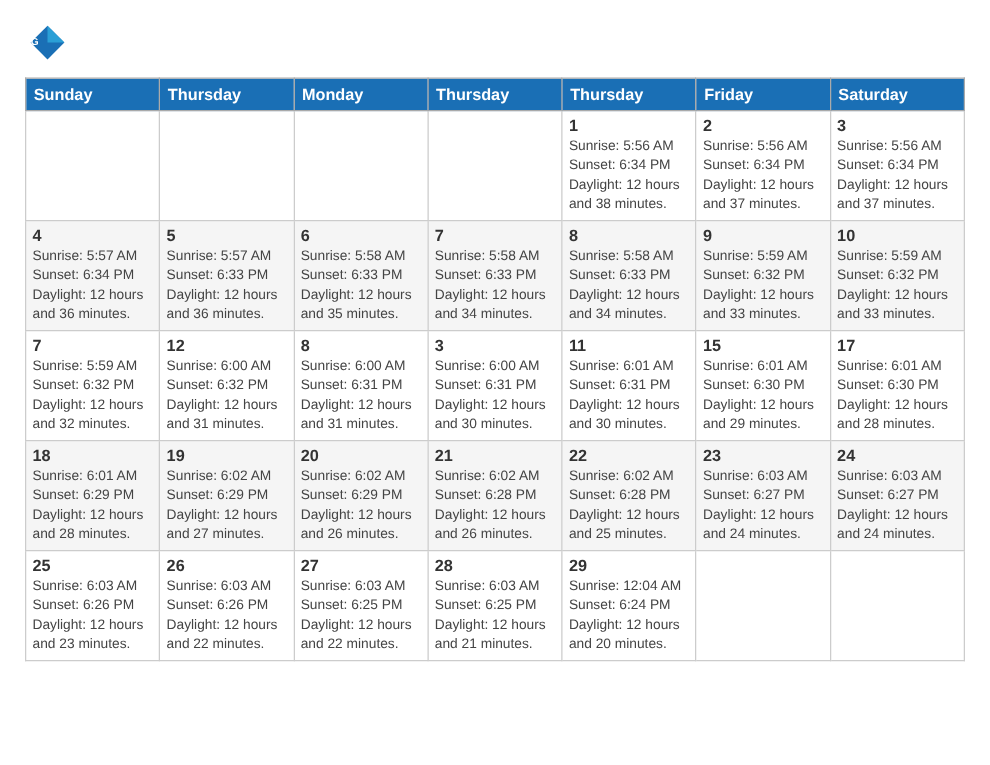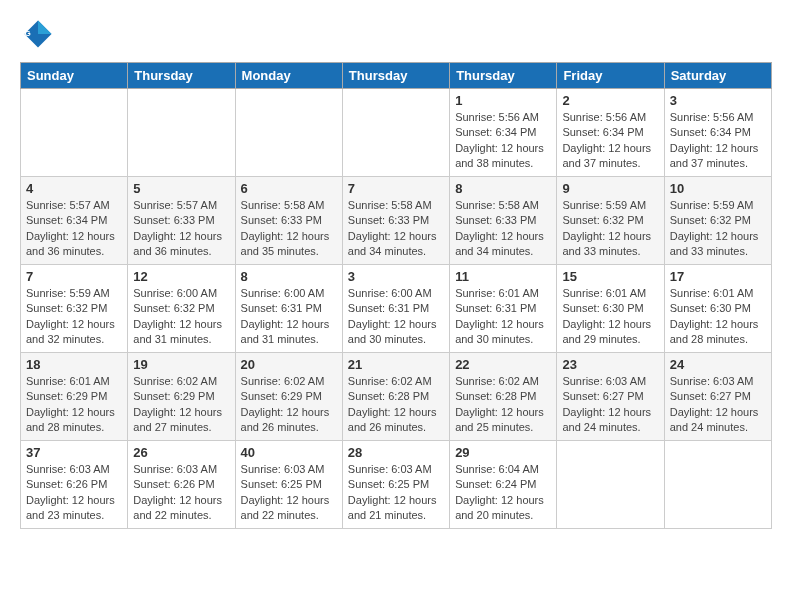--- a/index.html
+++ b/index.html
@@ -305,50 +305,50 @@
           <td>
             <span class="day-num">24</span>
             <div class="day-info" style="white-space: pre-line;">Sunrise: 6:03 AM
 Sunset: 6:27 PM
 Daylight: 12 hours
 and 24 minutes.</div>
           </td>
         </tr>
         <tr>
           <td>
-            <span class="day-num">37</span>
+            <span class="day-num">25</span>
             <div class="day-info" style="white-space: pre-line;">Sunrise: 6:03 AM
 Sunset: 6:26 PM
 Daylight: 12 hours
 and 23 minutes.</div>
           </td>
           <td>
             <span class="day-num">26</span>
             <div class="day-info" style="white-space: pre-line;">Sunrise: 6:03 AM
 Sunset: 6:26 PM
 Daylight: 12 hours
 and 22 minutes.</div>
           </td>
           <td>
-            <span class="day-num">40</span>
+            <span class="day-num">27</span>
             <div class="day-info" style="white-space: pre-line;">Sunrise: 6:03 AM
 Sunset: 6:25 PM
 Daylight: 12 hours
 and 22 minutes.</div>
           </td>
           <td>
             <span class="day-num">28</span>
             <div class="day-info" style="white-space: pre-line;">Sunrise: 6:03 AM
 Sunset: 6:25 PM
 Daylight: 12 hours
 and 21 minutes.</div>
           </td>
           <td>
             <span class="day-num">29</span>
-            <div class="day-info" style="white-space: pre-line;">Sunrise: 6:04 AM
+            <div class="day-info" style="white-space: pre-line;">Sunrise: 12:04 AM
 Sunset: 6:24 PM
 Daylight: 12 hours
 and 20 minutes.</div>
           </td>
           <td class="empty-cell"></td>
           <td class="empty-cell"></td>
         </tr>
       </tbody>
   </table>
 </div>

